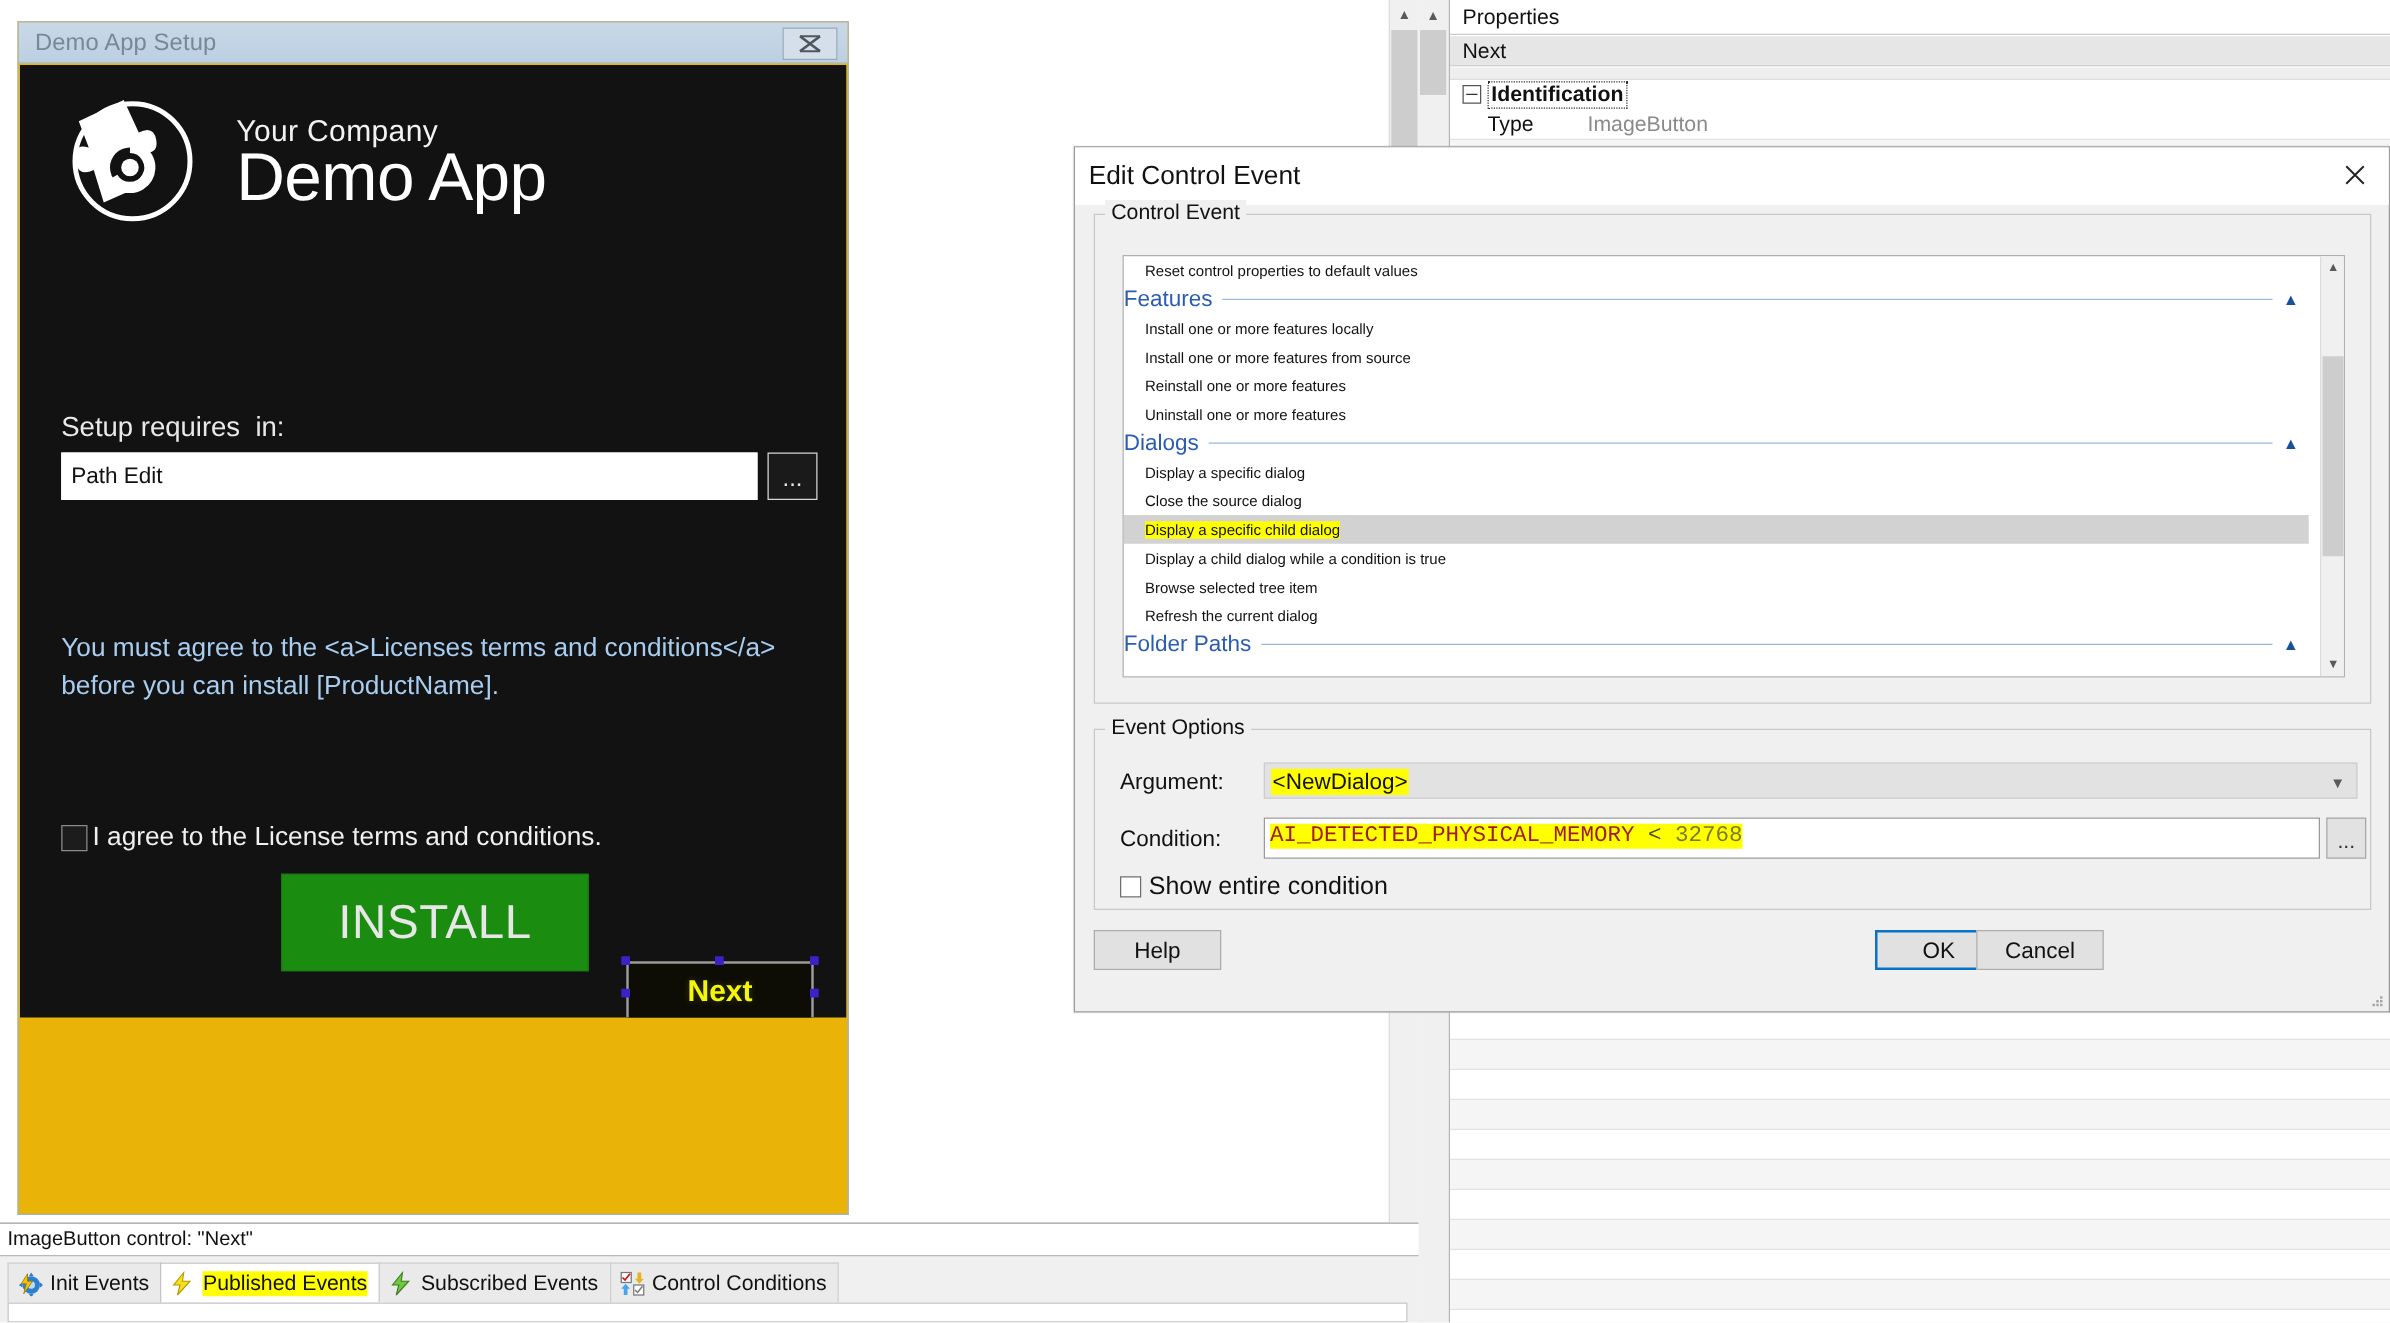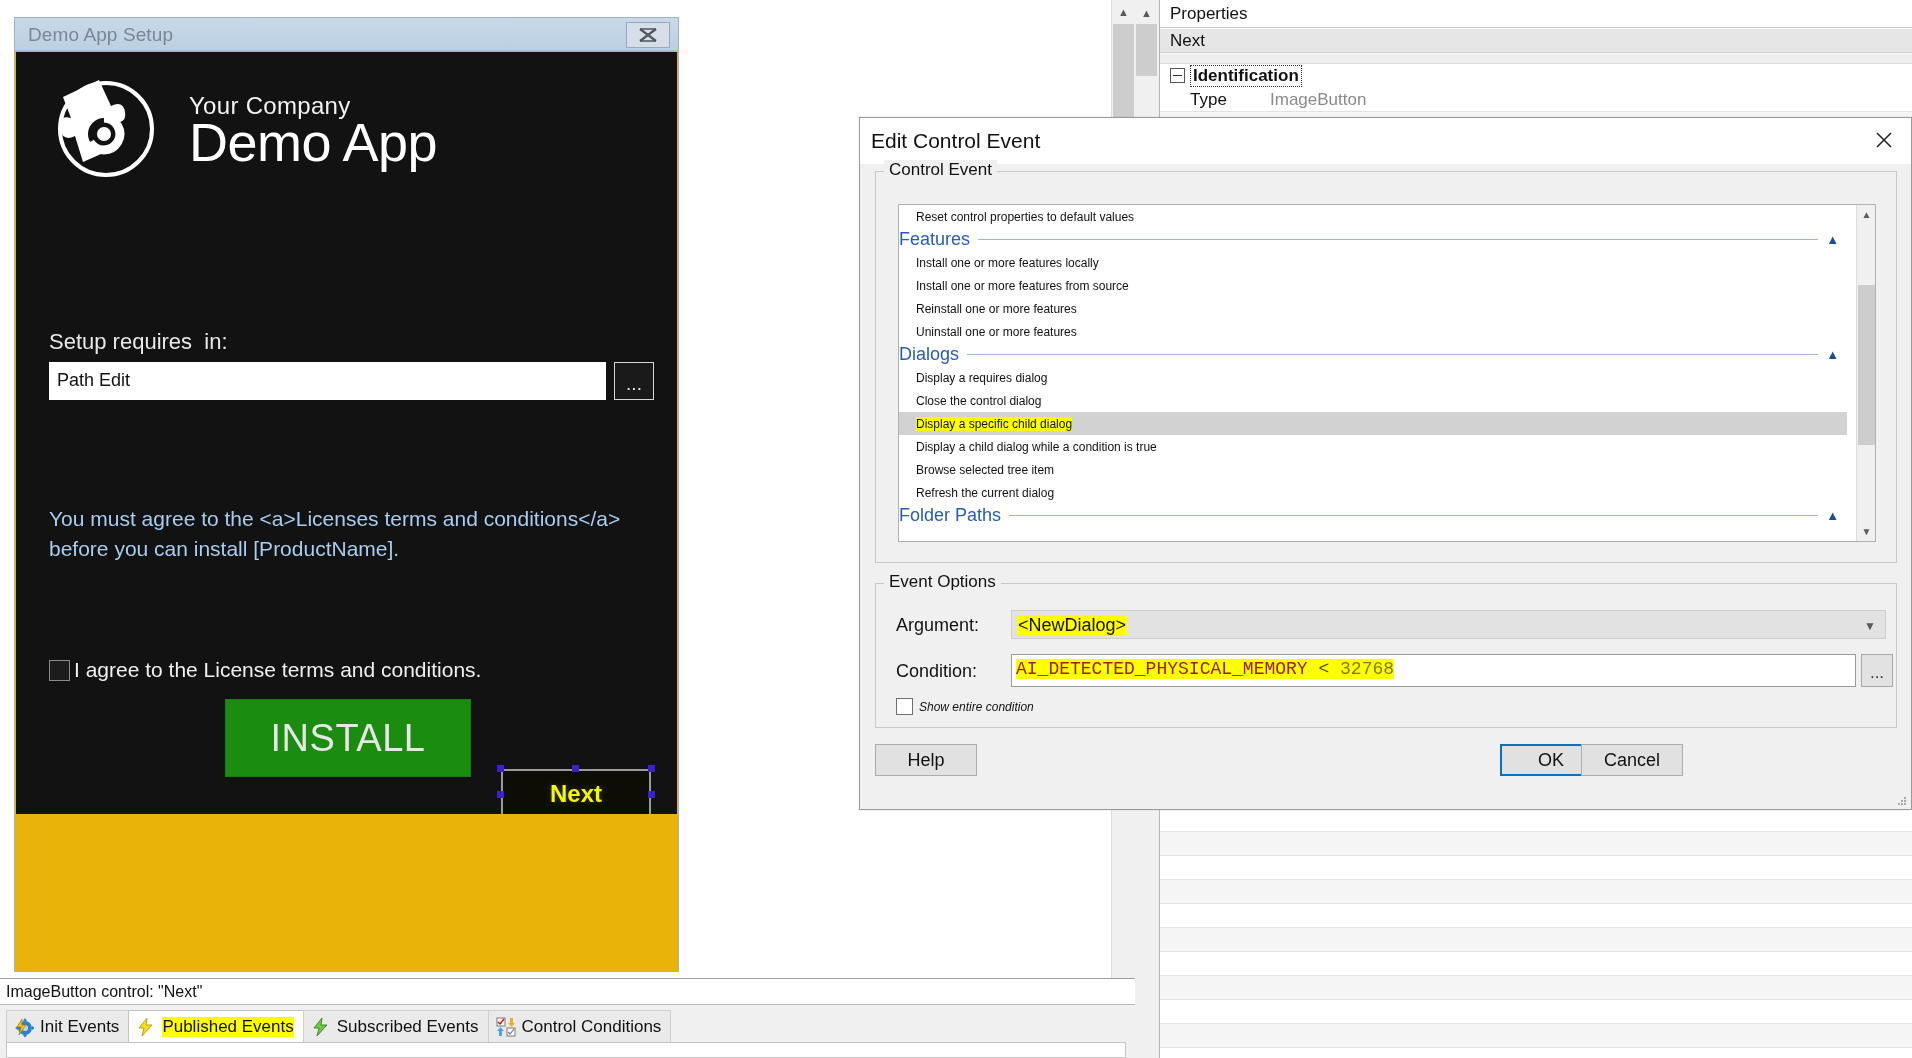--- a/index.html
+++ b/index.html
@@ -360,21 +360,21 @@
     display: flex; align-items: flex-end; justify-content: center;
     font-size: 17px; color: #333; padding-bottom: 3px; cursor: pointer;
   }
   .eo-check-row {
     position: absolute; left: 20px; top: 114px; display: flex; align-items: center;
   }
   .eo-check {
     width: 17px; height: 17px; background: #fff; border: 1px solid #6e6e6e;
     margin-right: 6px; cursor: pointer; flex: 0 0 auto;
   }
-  .eo-check-label { font-size: 12px; color: #111; font-style: italic; }
+  .eo-check-label { font-size: 20px; color: #111; }
 
   
   .btn {
     position: absolute; height: 32px;
     background: #e1e1e1; border: 1px solid #adadad;
     display: flex; align-items: center; justify-content: center;
     font-size: 18px; color: #111; cursor: pointer;
   }
   #btn-help   { left: 15px;  top: 626px; width: 102px; }
   #btn-ok     { left: 640px; top: 626px; width: 102px; border: 2px solid #0a72c6; text-align: right; }
@@ -616,24 +616,24 @@
             <span>Uninstall one or more features</span>
           </div>
 
           <div class="list-sep">
             <span class="sep-label">Dialogs</span>
             <span class="sep-line"></span>
             <span class="sep-chev">▲</span>
           </div>
 
           <div class="list-item">
-            <span>Display a requires dialog</span>
-          </div>
-          <div class="list-item">
-            <span>Close the control dialog</span>
+            <span>Display a specific dialog</span>
+          </div>
+          <div class="list-item">
+            <span>Close the source dialog</span>
           </div>
 
           <div class="list-item selected">
             <span class="hl">Display a specific child dialog</span>
           </div>
 
           <div class="list-item">
             <span>Display a child dialog while a condition is true</span>
           </div>
           <div class="list-item">

